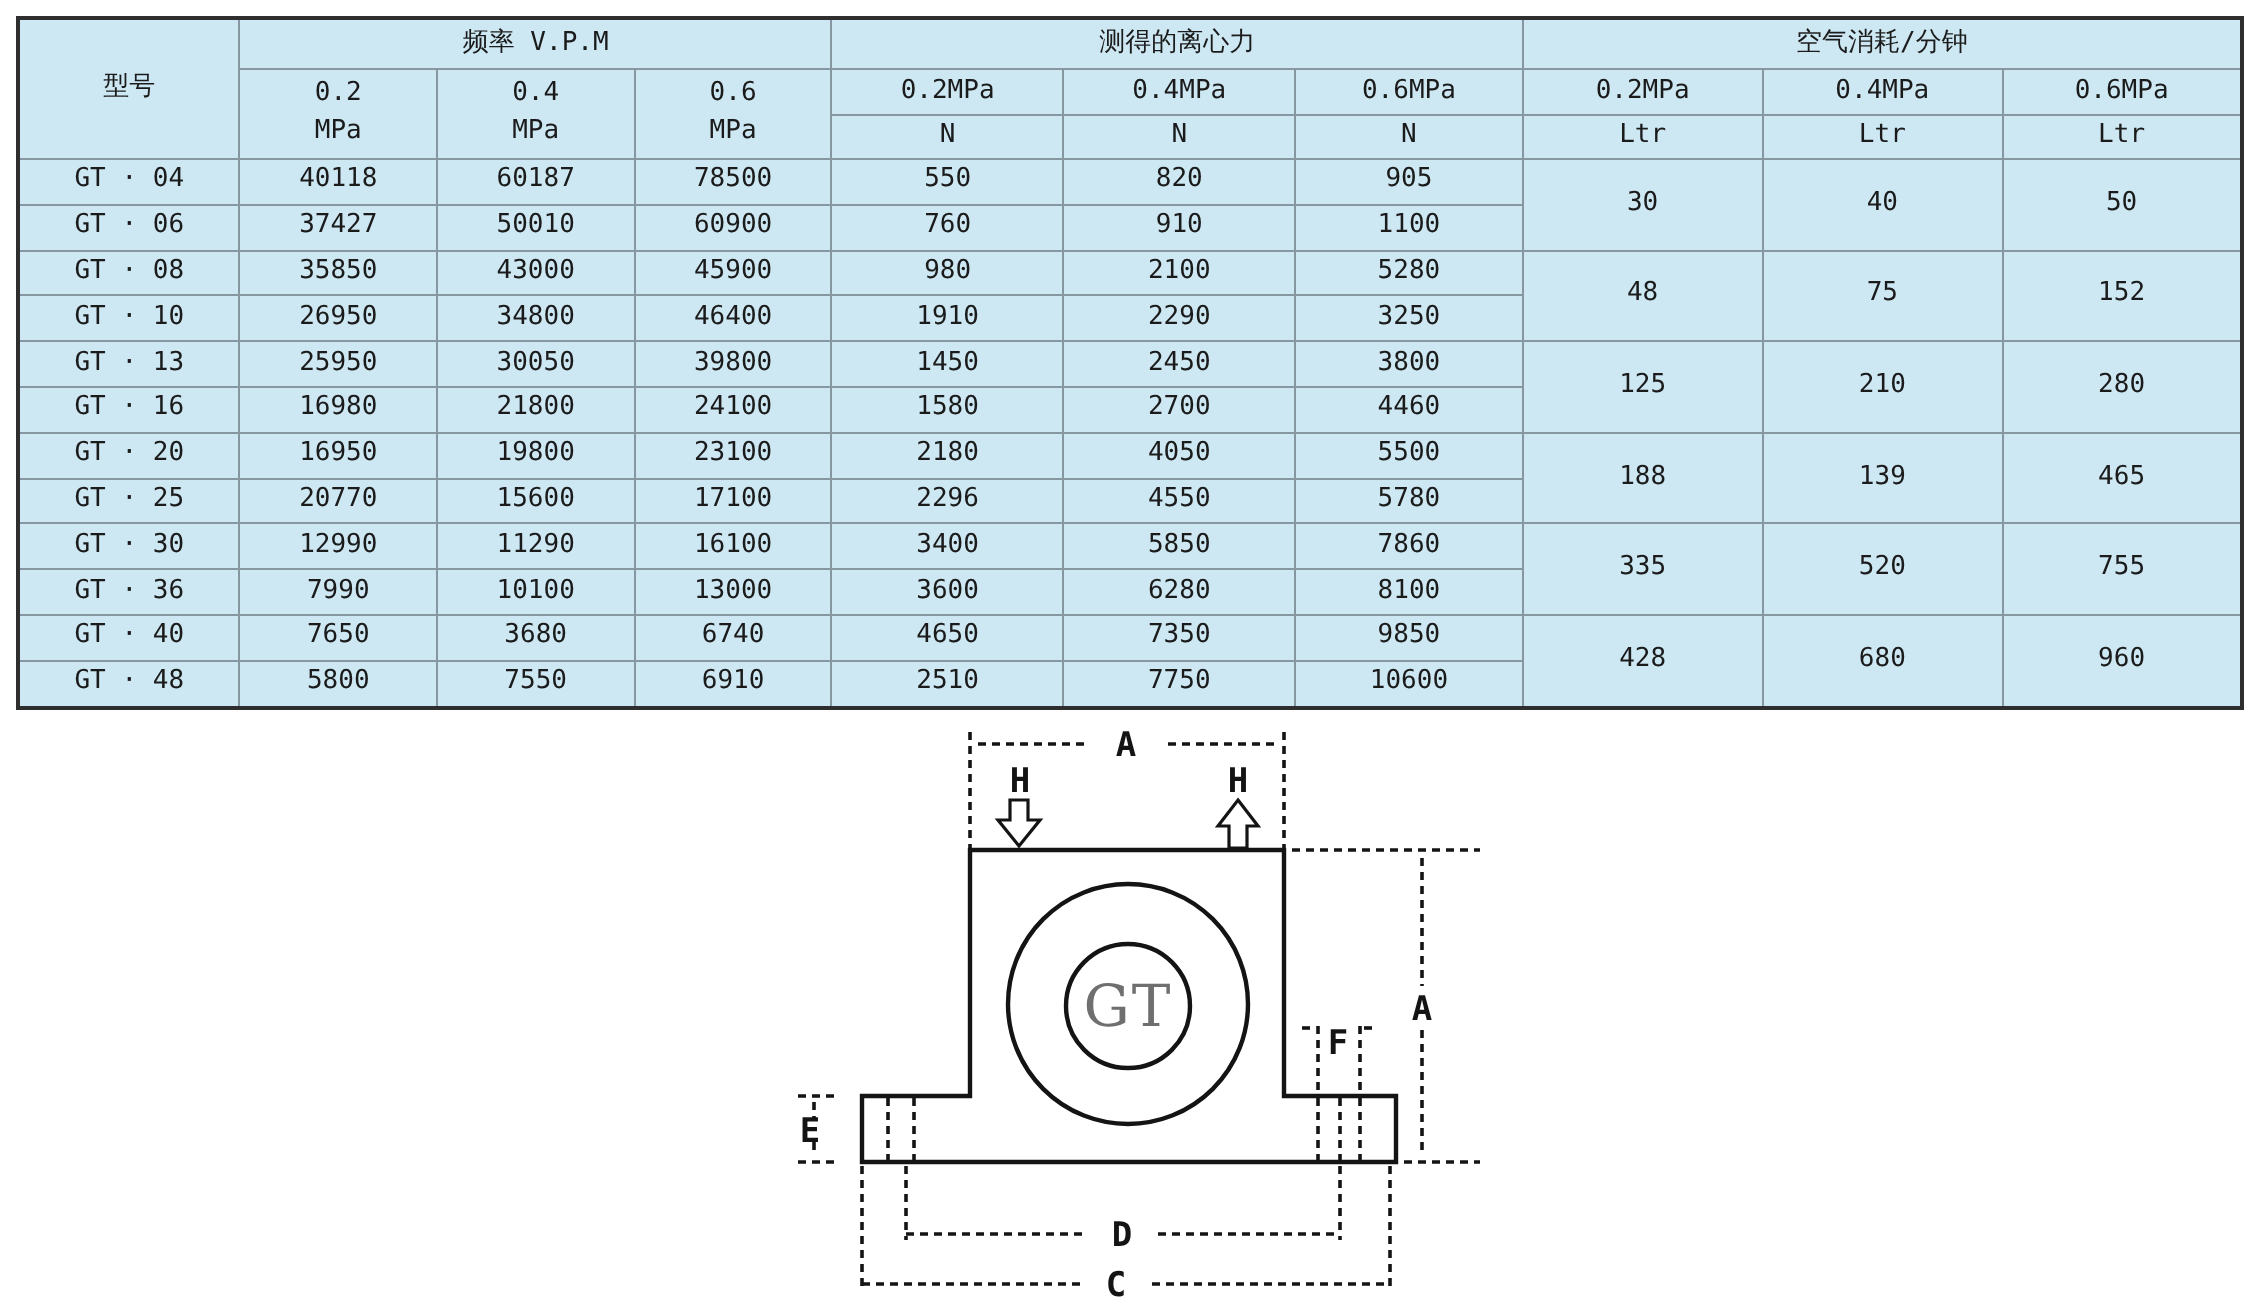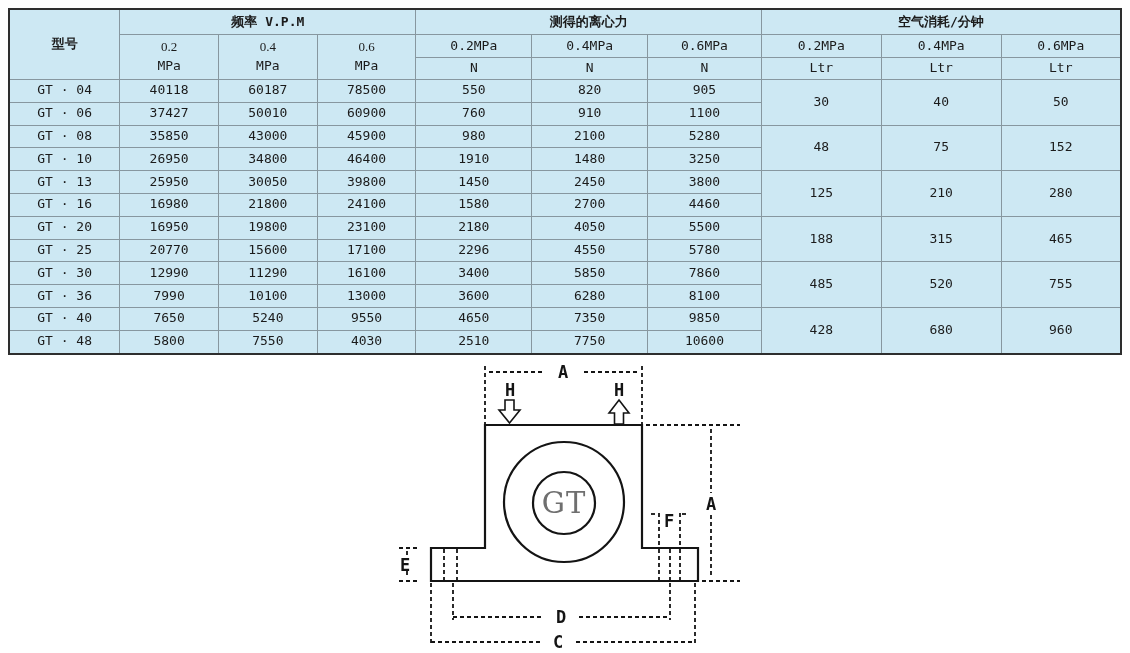--- a/index.html
+++ b/index.html
@@ -8,26 +8,26 @@
     position:absolute;left:8px;top:8px;width:1114px;
     border-collapse:collapse;table-layout:fixed;
     background:#cde8f3;border:2px solid #2e2e2e;
   }
   .spec-table th,.spec-table td{
     border:1px solid #87979f;
     font-weight:normal;font-size:13px;color:#1b1b1b;
     text-align:center;vertical-align:middle;padding:0;line-height:1.15;
     overflow:hidden;white-space:nowrap;
   }
-  .spec-table thead tr.h1 th{height:24px;font-weight:bold;}
+  .spec-table thead tr.h1 th{height:24px;}
   .spec-table thead tr.h2 th{height:22px;}
   .spec-table thead tr.h3 th{height:21px;}
   .spec-table tbody td{height:21.8px;}
   .two-line span{display:block;}
-  .two-line span:first-child{margin-bottom:4px;font-family:Liberation Serif, serif;}
+  .two-line span:first-child{margin-bottom:4px;}
   .diagram{position:absolute;left:393px;top:355px;}
   .dim{stroke:#141414;stroke-width:1.8;stroke-dasharray:4 3;fill:none;}
   .solid{stroke:#141414;stroke-width:2.2;fill:#ffffff;}
   .ring{stroke:#141414;stroke-width:2.2;fill:none;}
   .lbl{font-family:"DejaVu Sans Mono","Liberation Mono",monospace;font-weight:bold;font-size:17px;fill:#141414;text-anchor:middle;}
   .gt-lbl{font-family:"DejaVu Serif","Liberation Serif",serif;font-size:29px;fill:#6f6f6f;text-anchor:middle;letter-spacing:1px;}
   .arrow{stroke:#141414;stroke-width:1.6;fill:#ffffff;}
 </style>
 </head>
 <body>
@@ -114,21 +114,21 @@
       <td rowspan="2">48</td>
       <td rowspan="2">75</td>
       <td rowspan="2">152</td>
     </tr>
     <tr>
       <td>GT · 10</td>
       <td>26950</td>
       <td>34800</td>
       <td>46400</td>
       <td>1910</td>
-      <td>1480</td>
+      <td>2290</td>
       <td>3250</td>
     </tr>
     <tr>
       <td>GT · 13</td>
       <td>25950</td>
       <td>30050</td>
       <td>39800</td>
       <td>1450</td>
       <td>2450</td>
       <td>3800</td>
@@ -147,70 +147,70 @@
     </tr>
     <tr>
       <td>GT · 20</td>
       <td>16950</td>
       <td>19800</td>
       <td>23100</td>
       <td>2180</td>
       <td>4050</td>
       <td>5500</td>
       <td rowspan="2">188</td>
-      <td rowspan="2">315</td>
+      <td rowspan="2">139</td>
       <td rowspan="2">465</td>
     </tr>
     <tr>
       <td>GT · 25</td>
       <td>20770</td>
       <td>15600</td>
       <td>17100</td>
       <td>2296</td>
       <td>4550</td>
       <td>5780</td>
     </tr>
     <tr>
       <td>GT · 30</td>
       <td>12990</td>
       <td>11290</td>
       <td>16100</td>
       <td>3400</td>
       <td>5850</td>
       <td>7860</td>
-      <td rowspan="2">485</td>
+      <td rowspan="2">335</td>
       <td rowspan="2">520</td>
       <td rowspan="2">755</td>
     </tr>
     <tr>
       <td>GT · 36</td>
       <td>7990</td>
       <td>10100</td>
       <td>13000</td>
       <td>3600</td>
       <td>6280</td>
       <td>8100</td>
     </tr>
     <tr>
       <td>GT · 40</td>
       <td>7650</td>
-      <td>5240</td>
-      <td>9550</td>
+      <td>3680</td>
+      <td>6740</td>
       <td>4650</td>
       <td>7350</td>
       <td>9850</td>
       <td rowspan="2">428</td>
       <td rowspan="2">680</td>
       <td rowspan="2">960</td>
     </tr>
     <tr>
       <td>GT · 48</td>
       <td>5800</td>
       <td>7550</td>
-      <td>4030</td>
+      <td>6910</td>
       <td>2510</td>
       <td>7750</td>
       <td>10600</td>
     </tr>
   </tbody>
 </table>
 
 <svg class="diagram" width="365" height="298" viewBox="395 355 365 298" xmlns="http://www.w3.org/2000/svg">
 
   <g>

